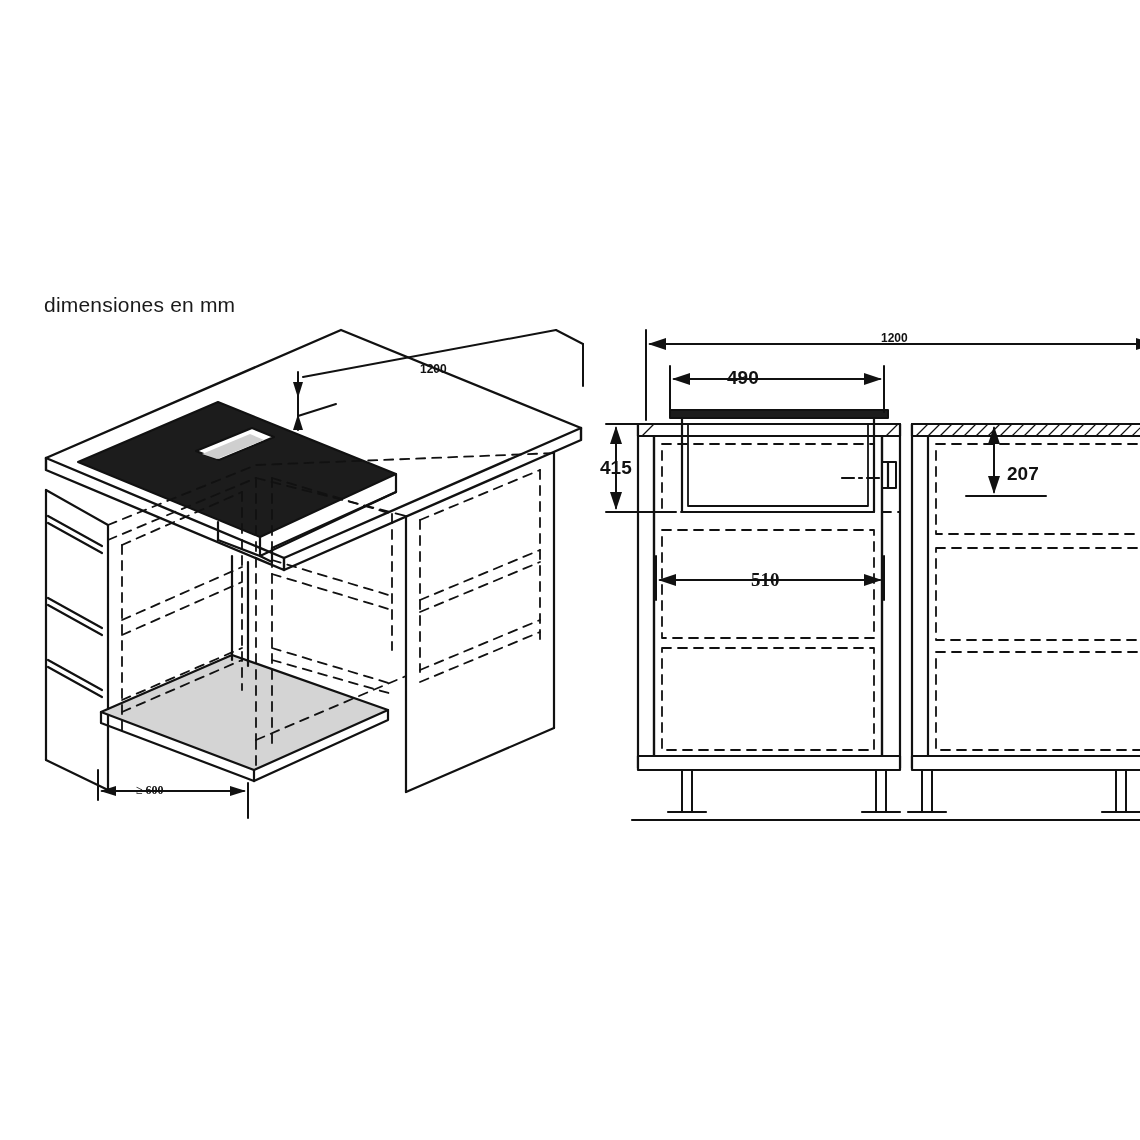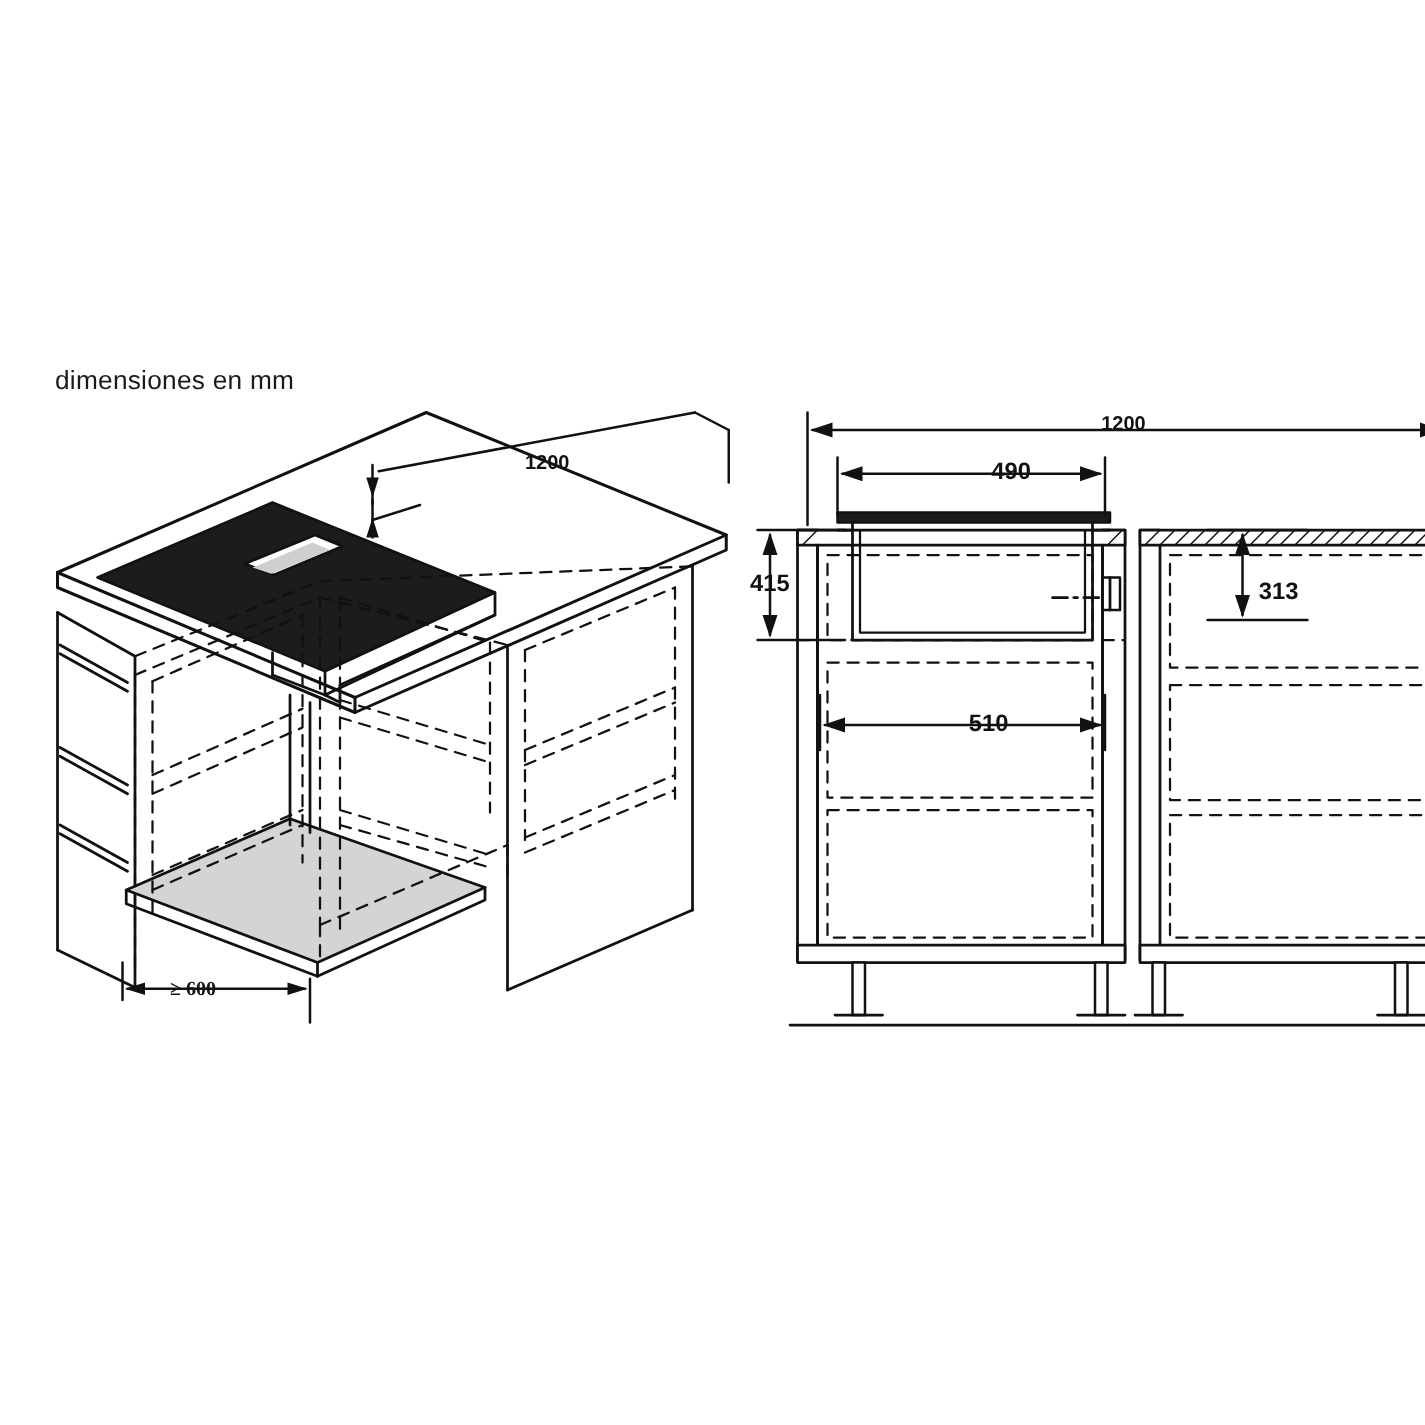--- a/index.html
+++ b/index.html
@@ -19,42 +19,42 @@
   .caption {
     position: absolute;
     left: 8px;
     top: 293px;
     font-size: 21px;
     color: #1a1a1a;
     letter-spacing: 0.2px;
   }
   .dim-label {
     position: absolute;
-    font-size: 16px;
+    font-size: 12px;
     font-weight: bold;
     color: #111111;
     white-space: nowrap;
   }
   .dim-label.small {
     font-size: 19px;
   }
   svg.drawing {
     position: absolute;
     left: 0;
     top: 0;
     width: 1140px;
     height: 1140px;
   }
   .lbl-1200-left  { left: 384px; top: 362px; }
   .lbl-600        { left: 100px; top: 783px; font-family: Liberation Serif, serif; }
   .lbl-1200-right { left: 845px; top: 331px; }
-  .lbl-490        { left: 757px; top: 367px; }
+  .lbl-490        { left: 691px; top: 367px; }
   .lbl-223        { left: 564px; top: 457px; }
   .lbl-167        { left: 971px; top: 463px; }
-  .lbl-510        { left: 739px; top: 569px; }
+  .lbl-510        { left: 715px; top: 569px; font-family: Liberation Serif, serif; }
 </style>
 </head>
 <body>
 
 <div id="page">
 
   <div class="caption">dimensiones en mm</div>
 
   <svg class="drawing" viewBox="0 0 1140 1140">
     <g fill="none" stroke="#111111" stroke-width="2.2" stroke-linejoin="round" stroke-linecap="round">
@@ -275,16 +275,16 @@
       </g>
 
     </g>
   </svg>
 
   <div class="dim-label lbl-1200-left">1200</div>
   <div class="dim-label lbl-600">≥ 600</div>
   <div class="dim-label lbl-1200-right">1200</div>
   <div class="dim-label small lbl-490">490</div>
   <div class="dim-label small lbl-223">415</div>
-  <div class="dim-label small lbl-167">313</div>
+  <div class="dim-label small lbl-167">207</div>
   <div class="dim-label small lbl-510">510</div>
 
 </div>
 
 </body></html>

